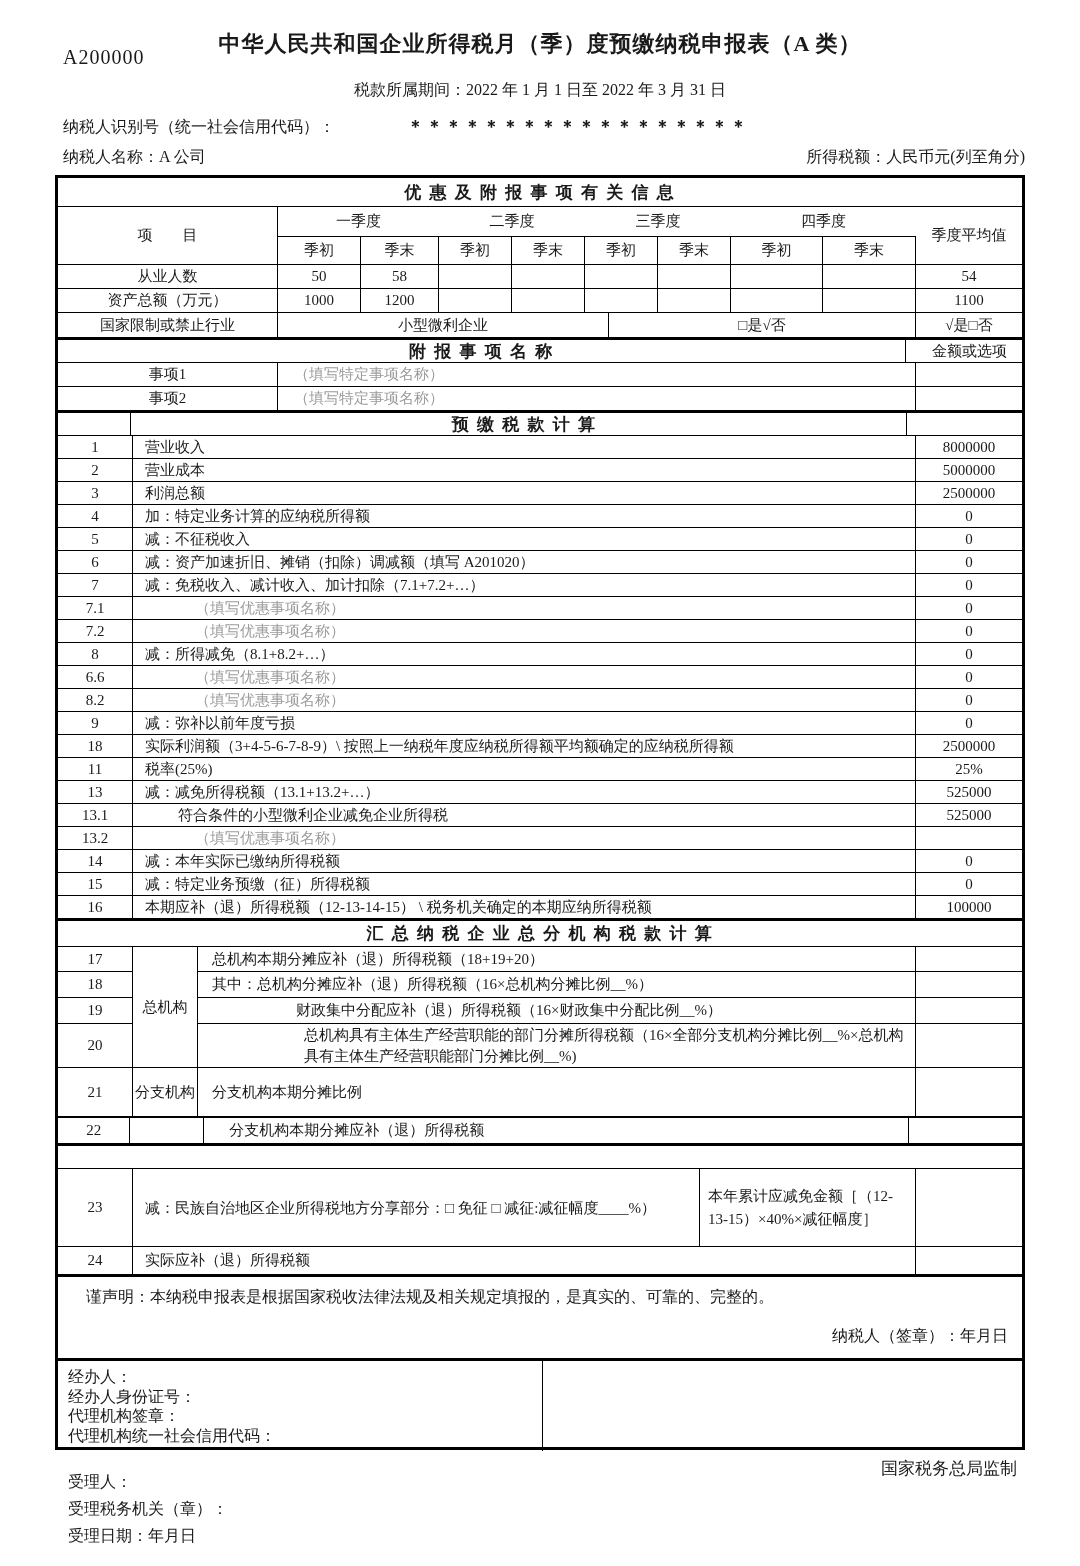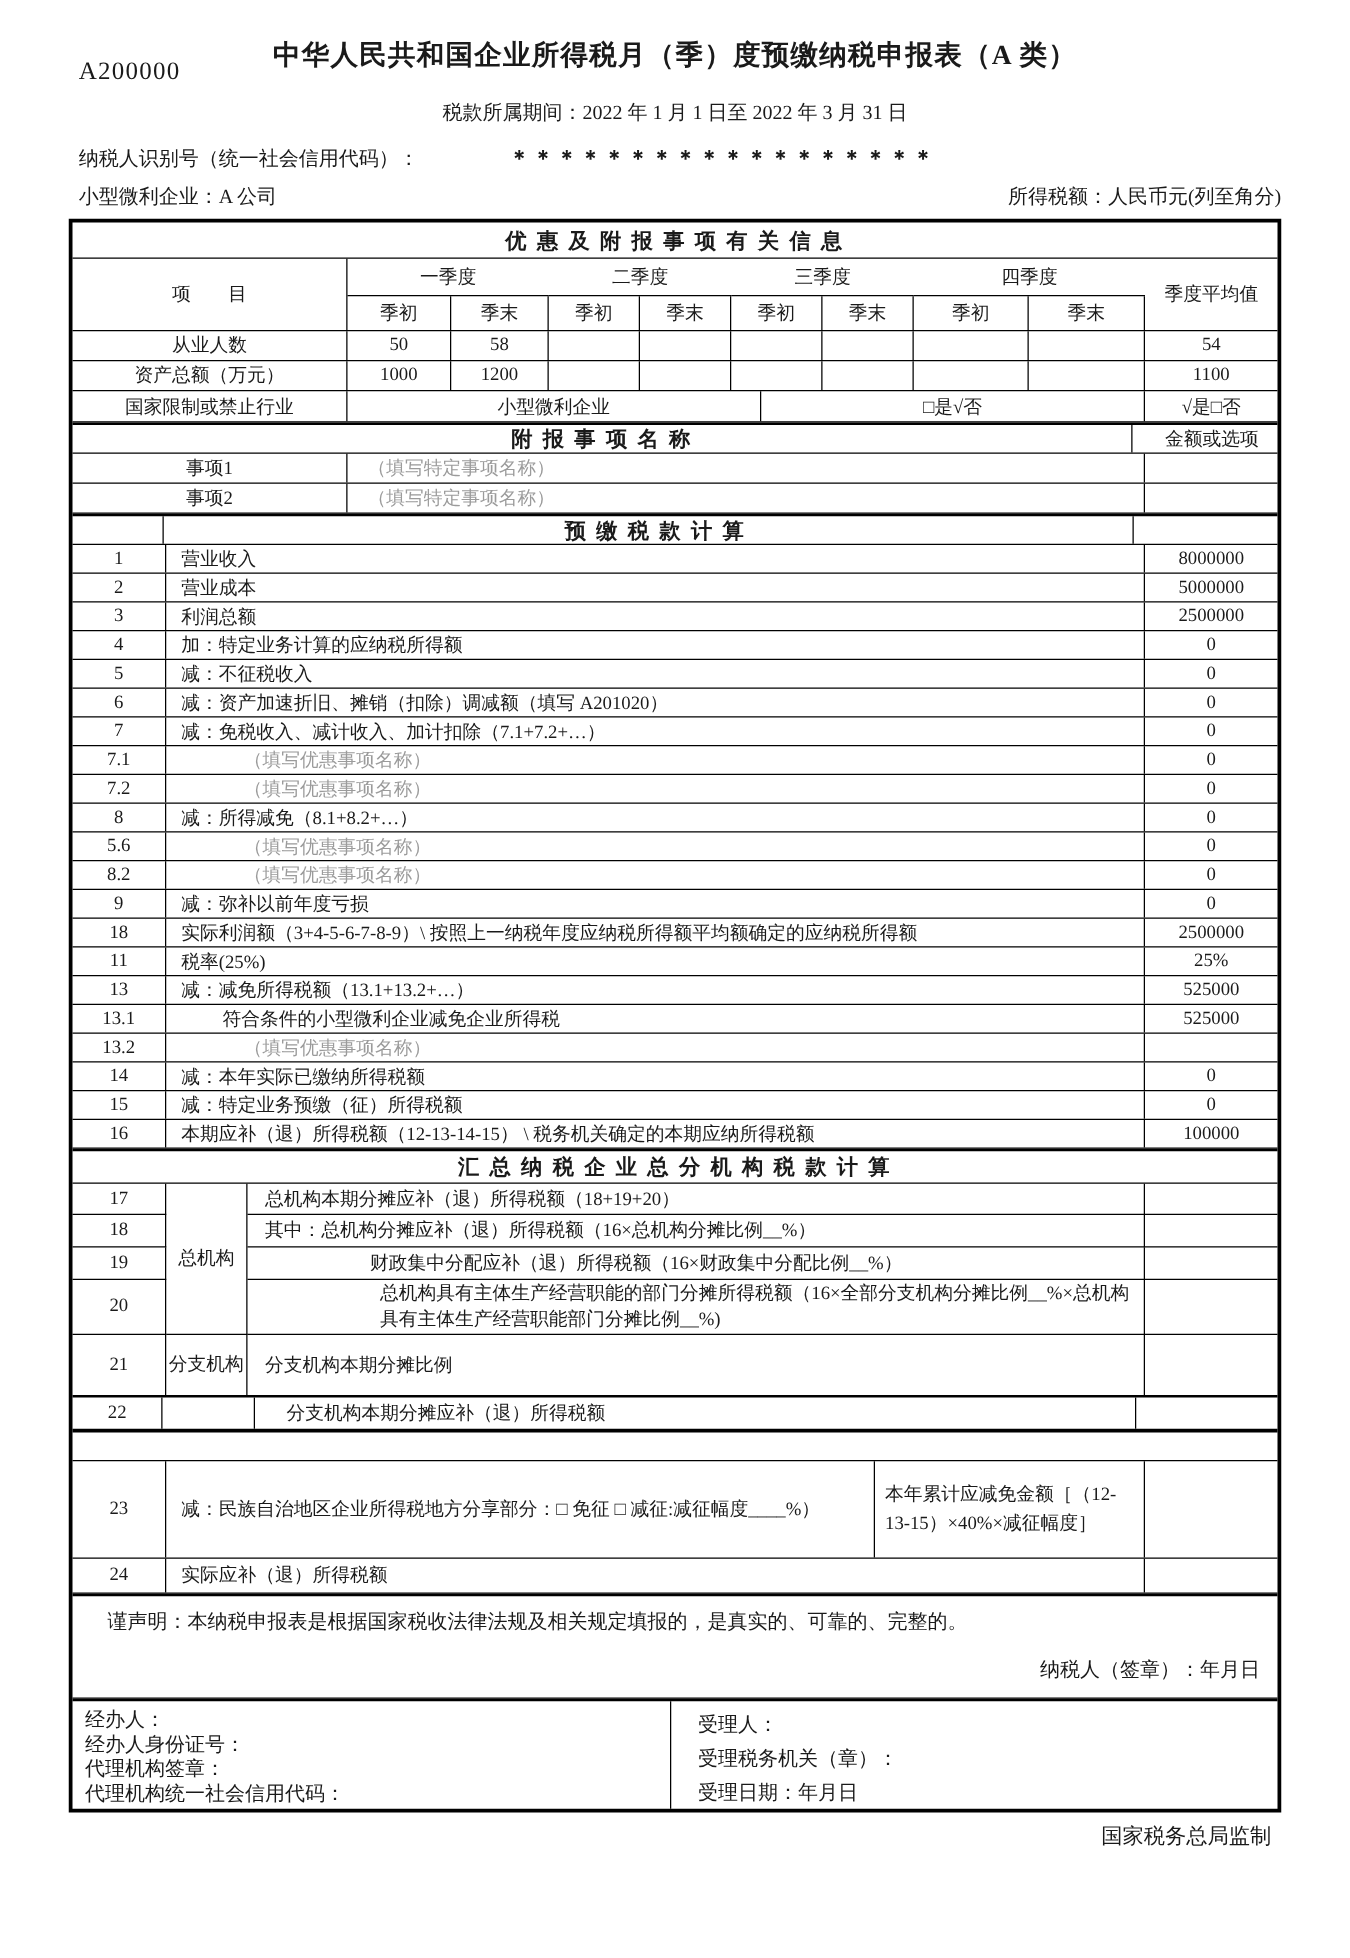--- a/index.html
+++ b/index.html
@@ -13,21 +13,21 @@
   .form-code { position:absolute; left:8px; top:46px; font-size:20px; letter-spacing:1px; }
   .form-title { display:block; text-align:center; font-size:22px; font-weight:bold; letter-spacing:1px; }
   .h2 { text-align:center; font-size:16px; margin-top:4px; }
   .h3 { margin-top:14px; font-size:16px; padding-left:8px; }
   .h3 .tid { margin-left:72px; font-size:17px; font-weight:bold; letter-spacing:2px; }
   .h4 { display:flex; justify-content:space-between; font-size:16px; margin-top:9px; padding-left:8px; margin-bottom:7px; }
 
   
   .tbl { width:970px; border:3px solid #000; }
   .trow { display:flex; border-bottom:1px solid #000; }
-  .trow:last-child { border-bottom:none; }
+  .trow:last-child { border-bottom:none;flex-direction:column; }
   .sep { border-top:2px solid #000;gap:11px; }
   .c { border-right:1px solid #000; display:flex; align-items:center; justify-content:center;
        font-size:15px; text-align:center; overflow:hidden; }
   .c.last { border-right:none; }
   .c.lbl { justify-content:flex-start; text-align:left; padding-left:12px; }
   .sect { justify-content:center; font-weight:bold; font-size:17px; letter-spacing:2px; }
   .ph { color:#9b9b9b; }
   .bold { font-weight:bold;margin-top:32px; }
 
   
@@ -94,21 +94,21 @@
 
     <div class="h1">
       <span class="form-code">A200000</span>
       <span class="form-title">中华人民共和国企业所得税月（季）度预缴纳税申报表（A 类）</span>
     </div>
     <div class="h2">税款所属期间：2022 年 1 月 1 日至 2022 年 3 月 31 日</div>
     <div class="h3">
       <span>纳税人识别号（统一社会信用代码）：</span><span class="tid">＊＊＊＊＊＊＊＊＊＊＊＊＊＊＊＊＊＊</span>
     </div>
     <div class="h4">
-      <span>小型微利企业：A 公司</span>
+      <span>纳税人名称：A 公司</span>
       <span>所得税额：人民币元(列至角分)</span>
     </div>
 
     <div class="tbl">
 
       <div class="trow r29">
         <div class="c sect last" style="width:964px">优 惠 及 附 报 事 项 有 关 信 息</div>
       </div>
       <div class="s1h">
         <div class="c w-item tall">项　　目</div>
@@ -238,21 +238,21 @@
         <div class="c w-num">7.2</div>
         <div class="c lbl w-body ph ind-ph">（填写优惠事项名称）</div>
         <div class="c w-avg last">0</div>
       </div>
       <div class="trow r23">
         <div class="c w-num">8</div>
         <div class="c lbl w-body">减：所得减免（8.1+8.2+…）</div>
         <div class="c w-avg last">0</div>
       </div>
       <div class="trow r23">
-        <div class="c w-num">5.6</div>
+        <div class="c w-num">6.6</div>
         <div class="c lbl w-body ph ind-ph">（填写优惠事项名称）</div>
         <div class="c w-avg last">0</div>
       </div>
       <div class="trow r23">
         <div class="c w-num">8.2</div>
         <div class="c lbl w-body ph ind-ph">（填写优惠事项名称）</div>
         <div class="c w-avg last">0</div>
       </div>
       <div class="trow r23">
         <div class="c w-num">9</div>

